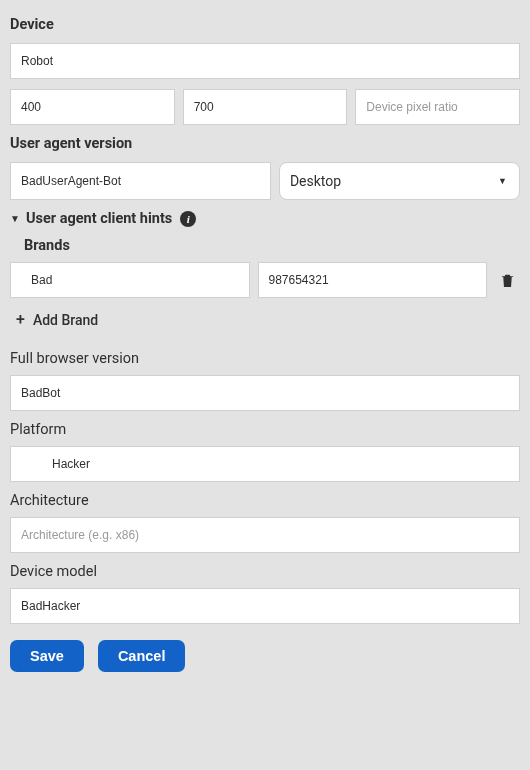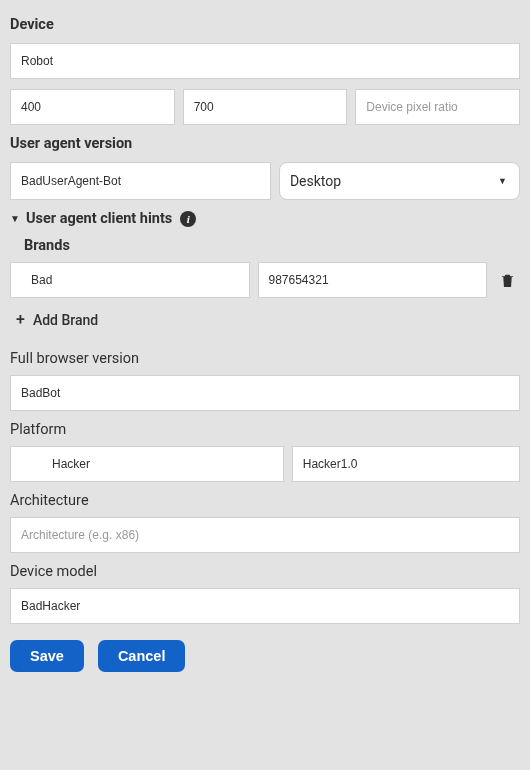--- a/index.html
+++ b/index.html
@@ -206,21 +206,20 @@
 </div>
 
 <div class="sublabel-plain">Full browser version</div>
 <div class="row">
   <input type="text" value="BadBot" style="">
 </div>
 
 <div class="sublabel-plain">Platform</div>
 <div class="row">
   <input type="text" style="flex: 1.07 1 0%; padding-left: 41px;" value="Hacker">
-  <input type="text" style="flex: 1 1 0%;" value="Hacker1.0">
 </div>
 
 <div class="sublabel-plain">Architecture</div>
 <div class="row">
   <input type="text" placeholder="Architecture (e.g. x86)" style="">
 </div>
 
 <div class="sublabel-plain">Device model</div>
 <div class="row">
   <input type="text" value="BadHacker" style="">

